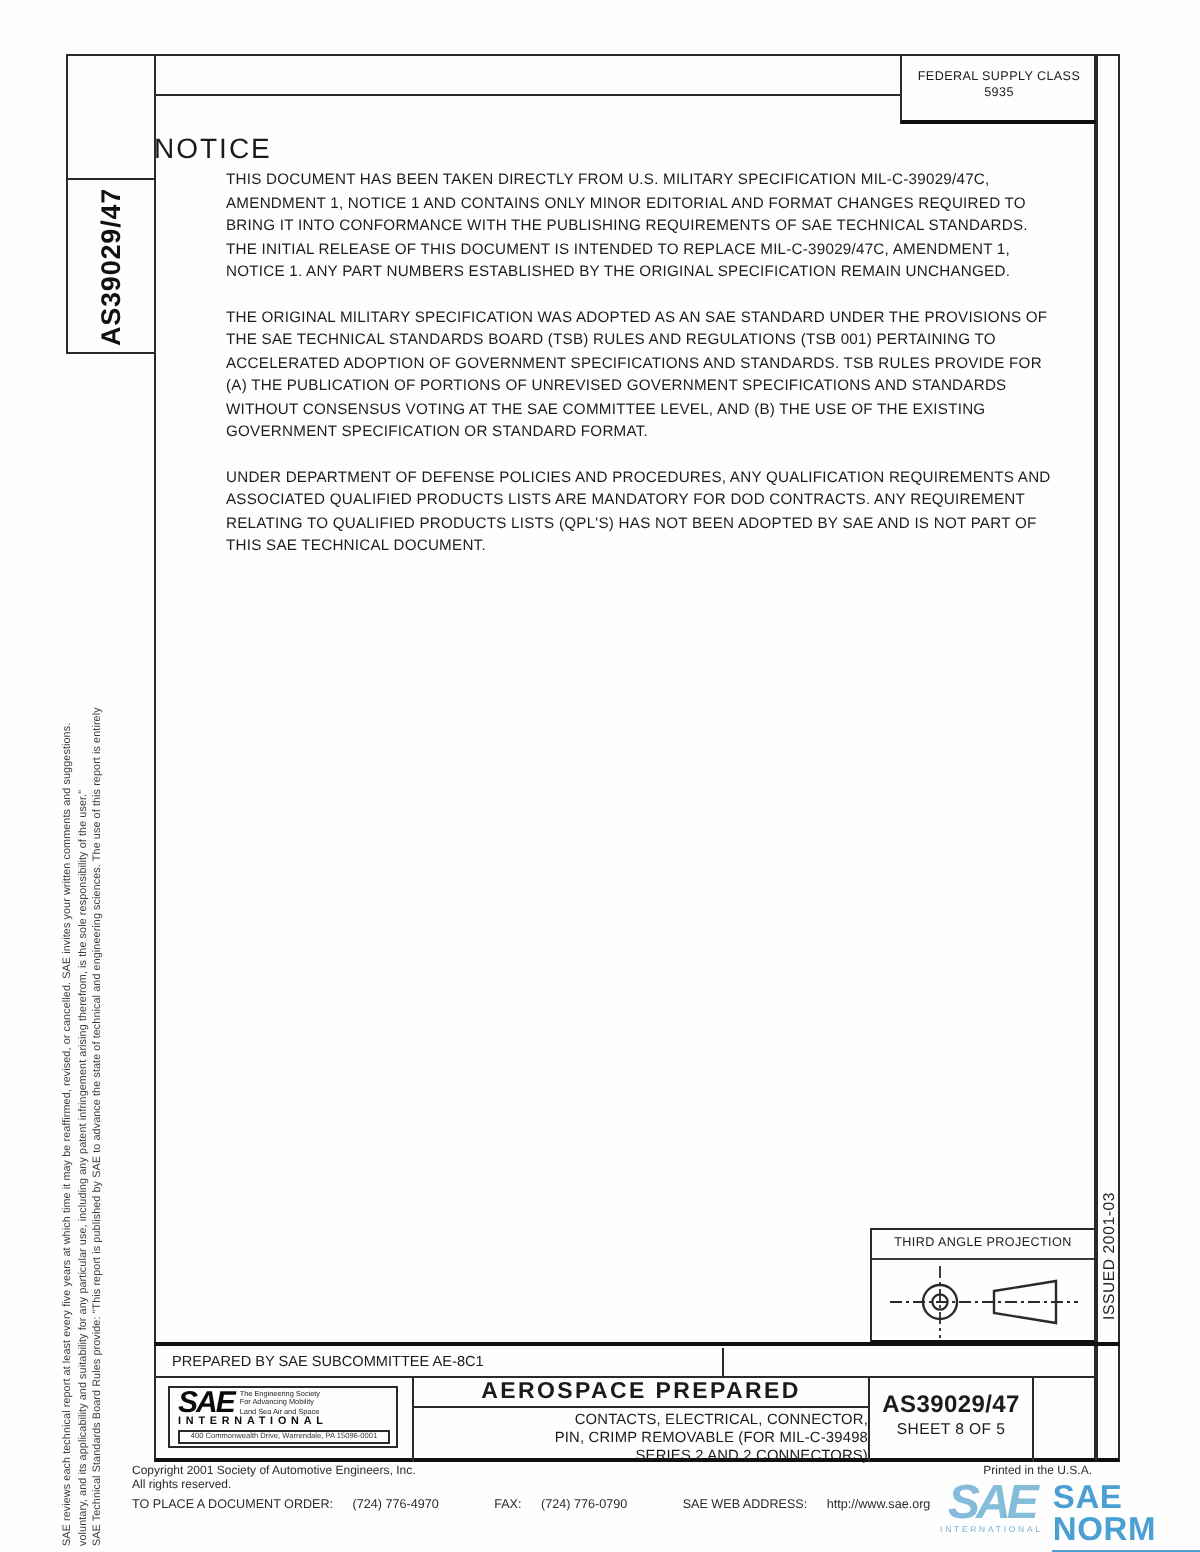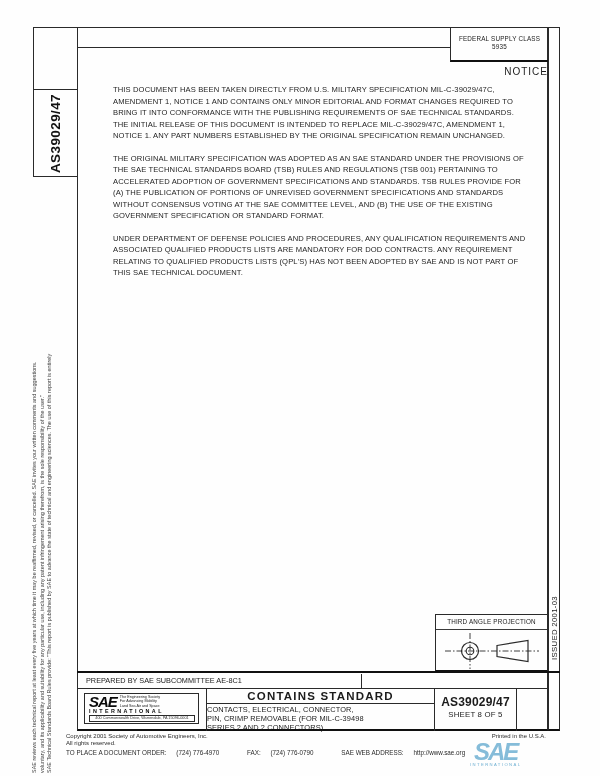--- a/index.html
+++ b/index.html
@@ -22,21 +22,21 @@
   .issued{left:550px;top:660px;transform-origin:0 0;transform:rotate(-90deg);
           font-size:7.8px;letter-spacing:.3px;white-space:nowrap;color:#222;}
 
   
   .fsc-box{left:450px;top:27px;width:98px;height:35px;border-left:1.2px solid #2a2a2a;
            border-bottom:2.6px solid #101010;text-align:center;padding-top:8px;
            font-size:6.3px;line-height:8.2px;letter-spacing:.2px;}
   .header-divider{left:77px;top:47px;width:374px;height:0;border-top:1.2px solid #2a2a2a;}
 
   
-  .notice-heading{left:77px;top:66px;width:471px;text-align:right;font-size:10px;
+  .notice-heading{left:77px;top:66px;width:471px;text-align:left;font-size:14px;
                   letter-spacing:1px;}
   .content{left:113px;top:84px;width:437px;}
   .para{margin:0 0 11px 0;font-size:7.6px;line-height:11.5px;letter-spacing:.12px;
         white-space:pre-line;color:#1d1d1d;}
 
   
   .proj-box{left:435px;top:614px;width:113px;height:58px;border:1.2px solid #2a2a2a;
             border-bottom:2.6px solid #101010;}
   .proj-label{height:14px;line-height:14px;text-align:center;font-size:6.3px;
               letter-spacing:.2px;border-bottom:1px solid #3a3a3a;}
@@ -44,21 +44,21 @@
 
   
   .tb-thick-top{left:77px;top:671px;width:483px;height:0;border-top:2.6px solid #101010;}
   .tb-prepared{left:77px;top:674px;width:285px;height:14px;border-right:1.2px solid #2a2a2a;
                font-size:7.3px;line-height:14px;padding-left:9px;}
   .tb-row-line{left:77px;top:688px;width:471px;height:0;border-top:1.2px solid #2a2a2a;}
   .tb-cell-logo{left:77px;top:689px;width:130px;height:42px;border-right:1.2px solid #2a2a2a;}
   .tb-cell-title{left:207px;top:689px;width:228px;height:42px;border-right:1.2px solid #2a2a2a;}
   .tb-title{height:14px;text-align:center;font-weight:bold;font-size:11.5px;
             letter-spacing:1.2px;line-height:14px;border-bottom:1.2px solid #2a2a2a;}
-  .tb-subtitle{text-align:left;font-size:7.4px;line-height:9.2px;padding-top:1px;
+  .tb-subtitle{text-align:right;font-size:7.4px;line-height:9.2px;padding-top:1px;
                letter-spacing:.1px;}
   .tb-cell-number{left:435px;top:689px;width:82px;height:42px;border-right:1.2px solid #2a2a2a;
                   text-align:center;}
   .tb-number{font-weight:bold;font-size:12px;letter-spacing:.2px;padding-top:6px;}
   .tb-sheet{font-size:7.8px;padding-top:1px;letter-spacing:.2px;}
 
   
   .logo-box{margin:4px 7px 0 7px;border:1px solid #2a2a2a;padding:1px 3px 1px 4px;}
   .logo-row{display:flex;align-items:flex-start;}
   .sae-glyph{font-size:15px;font-weight:900;font-style:italic;letter-spacing:-1px;
@@ -156,21 +156,21 @@
           <div>For Advancing Mobility</div>
           <div>Land Sea Air and Space</div>
         </span>
       </div>
       <div class="sae-intl">INTERNATIONAL</div>
       <div class="sae-addr">400 Commonwealth Drive, Warrendale, PA 15096-0001</div>
     </div>
   </div>
 
   <div class="abs tb-cell-title">
-    <div class="tb-title">CONTAINS STANDARD</div>
+    <div class="tb-title">AEROSPACE PREPARED</div>
     <div class="tb-subtitle">
       <div>CONTACTS, ELECTRICAL, CONNECTOR,</div>
       <div>PIN, CRIMP REMOVABLE (FOR MIL-C-39498</div>
       <div>SERIES 2 AND 2 CONNECTORS)</div>
     </div>
   </div>
 
   <div class="abs tb-cell-number">
     <div class="tb-number">AS39029/47</div>
     <div class="tb-sheet">SHEET 8 OF 5</div>
@@ -190,15 +190,19 @@
     <span class="gap-s">(724) 776-0790</span>
     <span class="gap-l">SAE WEB ADDRESS:</span>
     <span class="gap-s">http://www.sae.org</span>
   </div>
 
   <div class="abs watermark">
     <div class="wm-left">
       <div class="wm-sae">SAE</div>
       <div class="wm-intl">INTERNATIONAL</div>
     </div>
+    <div class="wm-right">
+      <div class="wm-norm">SAE NORM</div>
+      <div class="wm-rule"></div>
+    </div>
   </div>
 
 </div>
 
 </body></html>

